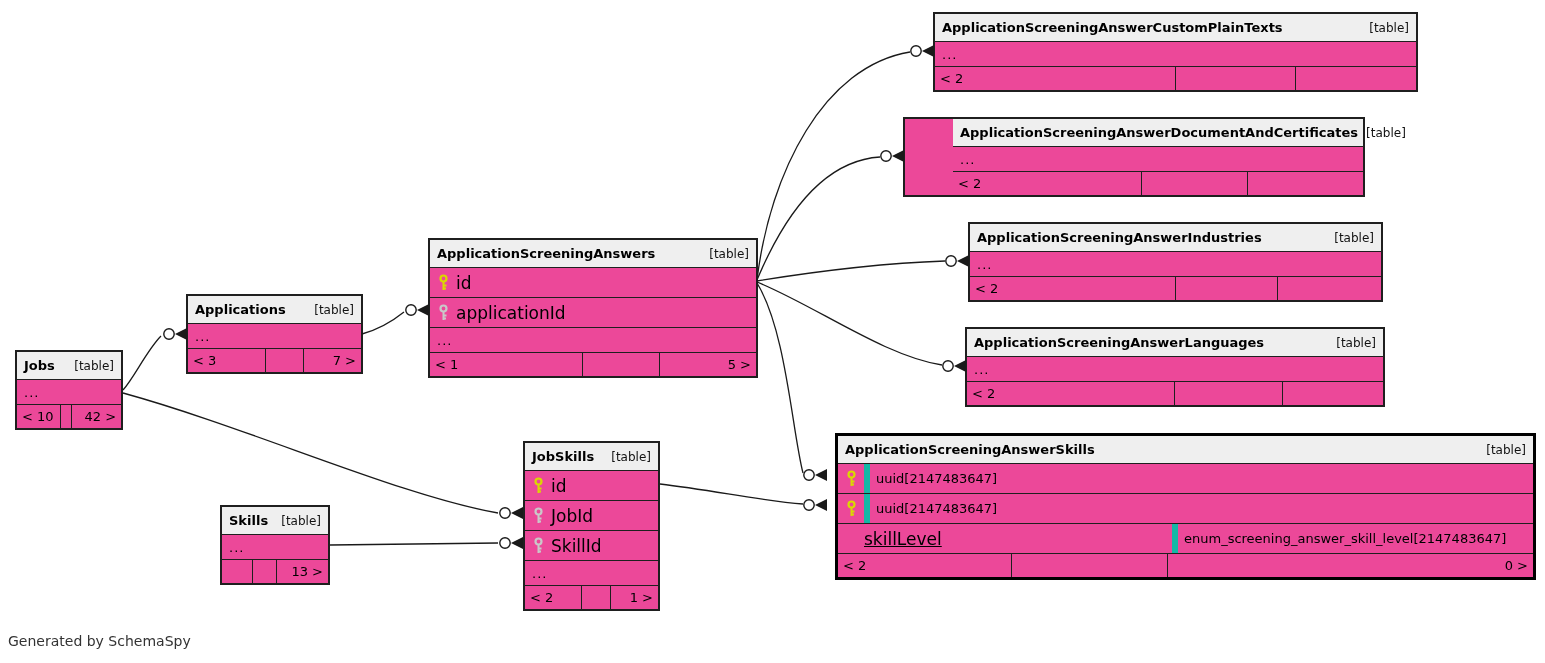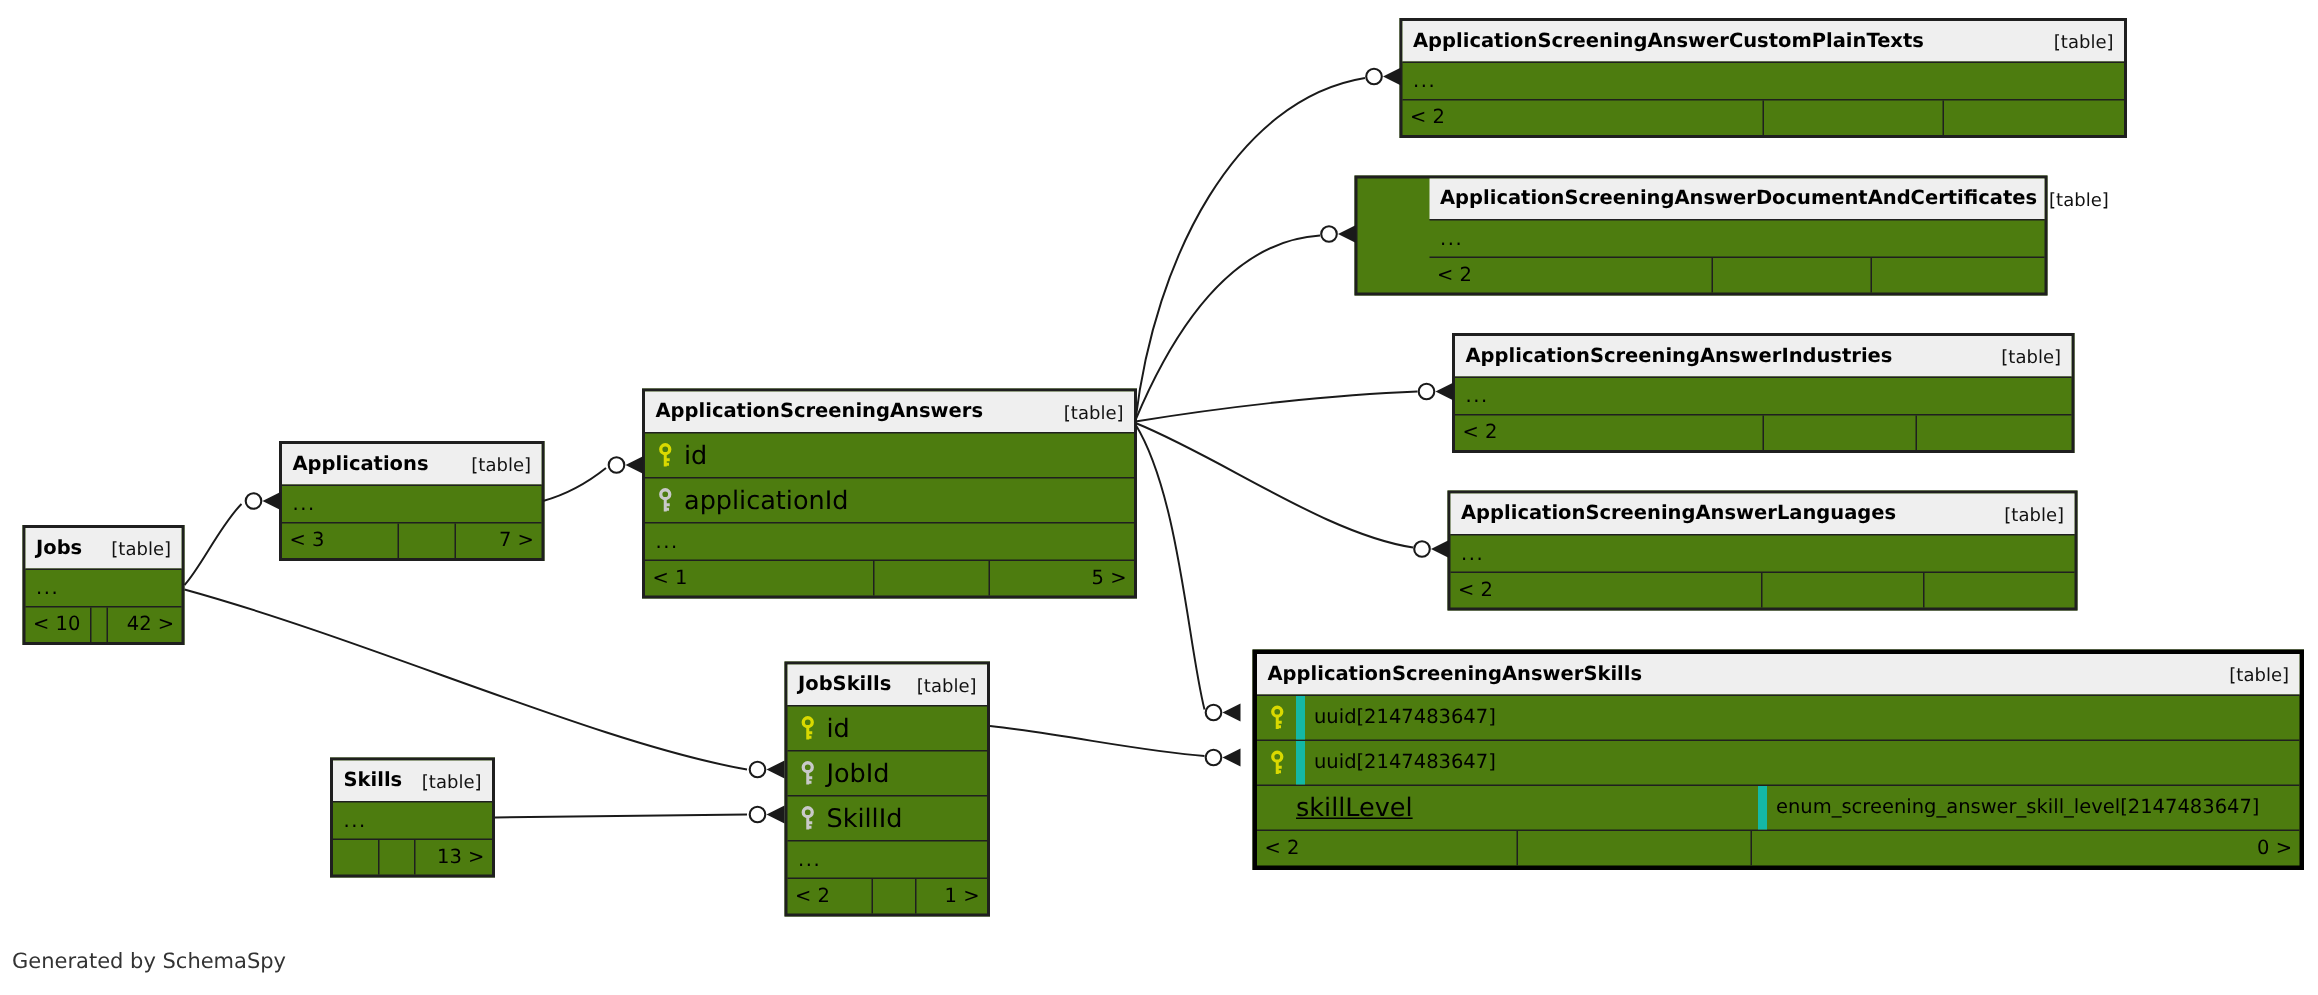--- a/index.html
+++ b/index.html
@@ -1,20 +1,20 @@
 <!DOCTYPE html>
 <html><head>
 <meta charset="utf-8">
 <style>
   html,body{margin:0;padding:0;background:#ffffff;}
   #diagram{position:relative;width:1545px;height:663px;background:#fff;overflow:hidden;
            font-family:"DejaVu Sans","Liberation Sans",sans-serif;}
   #tables-layer{position:absolute;inset:0;z-index:1;}
   #edges{position:absolute;inset:0;z-index:2;pointer-events:none;}
-  .table-node{position:absolute;background:#4d7c0f;border:2px solid #1f1f1f;box-sizing:border-box;}
+  .table-node{position:absolute;background:#ec4899;border:2px solid #1f1f1f;box-sizing:border-box;}
   .table-node.emphasized{border:3px solid #000;}
   .t-header{height:27px;display:flex;align-items:center;justify-content:space-between;
             background:#efefef;padding:0 7px;box-sizing:border-box;}
   .t-name{font-weight:bold;font-size:13px;color:#000;white-space:nowrap;}
   .t-tag{font-size:12px;color:#111;white-space:nowrap;margin-left:8px;}
   .t-row{display:flex;align-items:stretch;height:30px;border-top:1px solid #1f1f1f;box-sizing:border-box;}
   .t-ellipsis{height:25px;align-items:center;padding-left:7px;font-size:13px;letter-spacing:1px;}
   .key-slot{flex:0 0 26px;display:flex;align-items:center;justify-content:center;}
   .col-name{display:flex;align-items:center;font-size:17px;color:#000;white-space:nowrap;flex:1;}
   .col-type{display:flex;align-items:center;font-size:13px;color:#000;white-space:nowrap;
@@ -109,21 +109,21 @@
           <span class="key-slot"></span>
           <span class="col-name" style="flex: 0 0 308px; text-decoration: underline;">skillLevel</span>
           <span class="col-type">enum_screening_answer_skill_level[2147483647]</span>
         </div>
         <div class="t-footer">
           <div class="f-cell" style="flex: 0 0 25%;">&lt; 2</div>
           <div class="f-cell" style="flex: 0 0 22.5%;"></div>
           <div class="f-cell" style="flex: 0 0 52.5%;">0 &gt;</div>
         </div>
       </div>
-      <div class="table-node" style="left: 428px; top: 238px; width: 330px; margin-top: 21px;">
+      <div class="table-node" style="left: 428px; top: 238px; width: 330px;">
         <div class="t-header">
           <span class="t-name">ApplicationScreeningAnswers</span>
           <span class="t-tag">[table]</span>
         </div>
         <div class="t-row">
           <span class="key-slot">
             <svg width="11" height="17" viewBox="0 0 11 17" aria-hidden="true">
               <circle cx="5.5" cy="4.5" r="3" fill="none" stroke="#d9d900" stroke-width="2.2"></circle>
               <path d="M5.5 7.5 L5.5 16 M5.5 11.5 L8.5 11.5 M5.5 14.5 L8 14.5" stroke="#d9d900" stroke-width="2" fill="none"></path>
             </svg>

